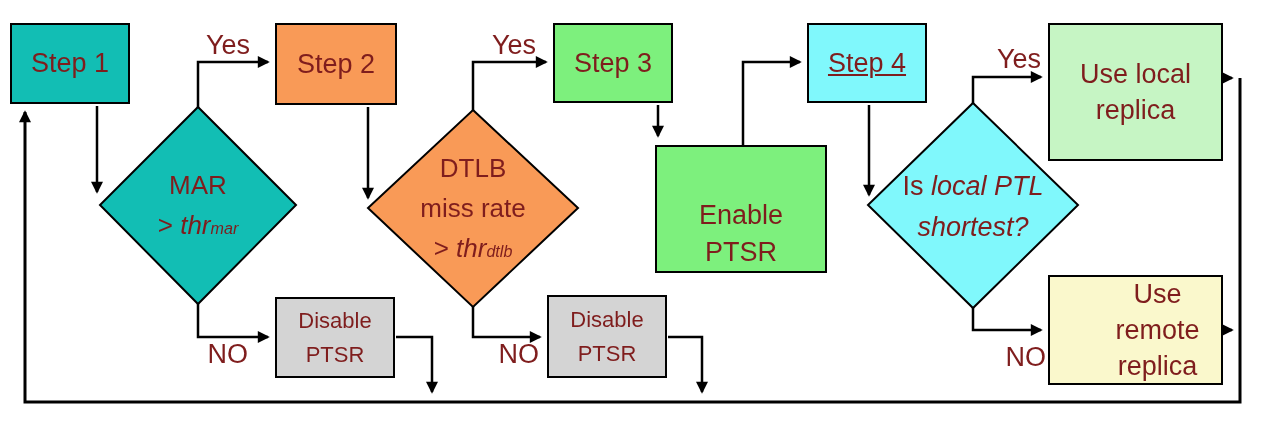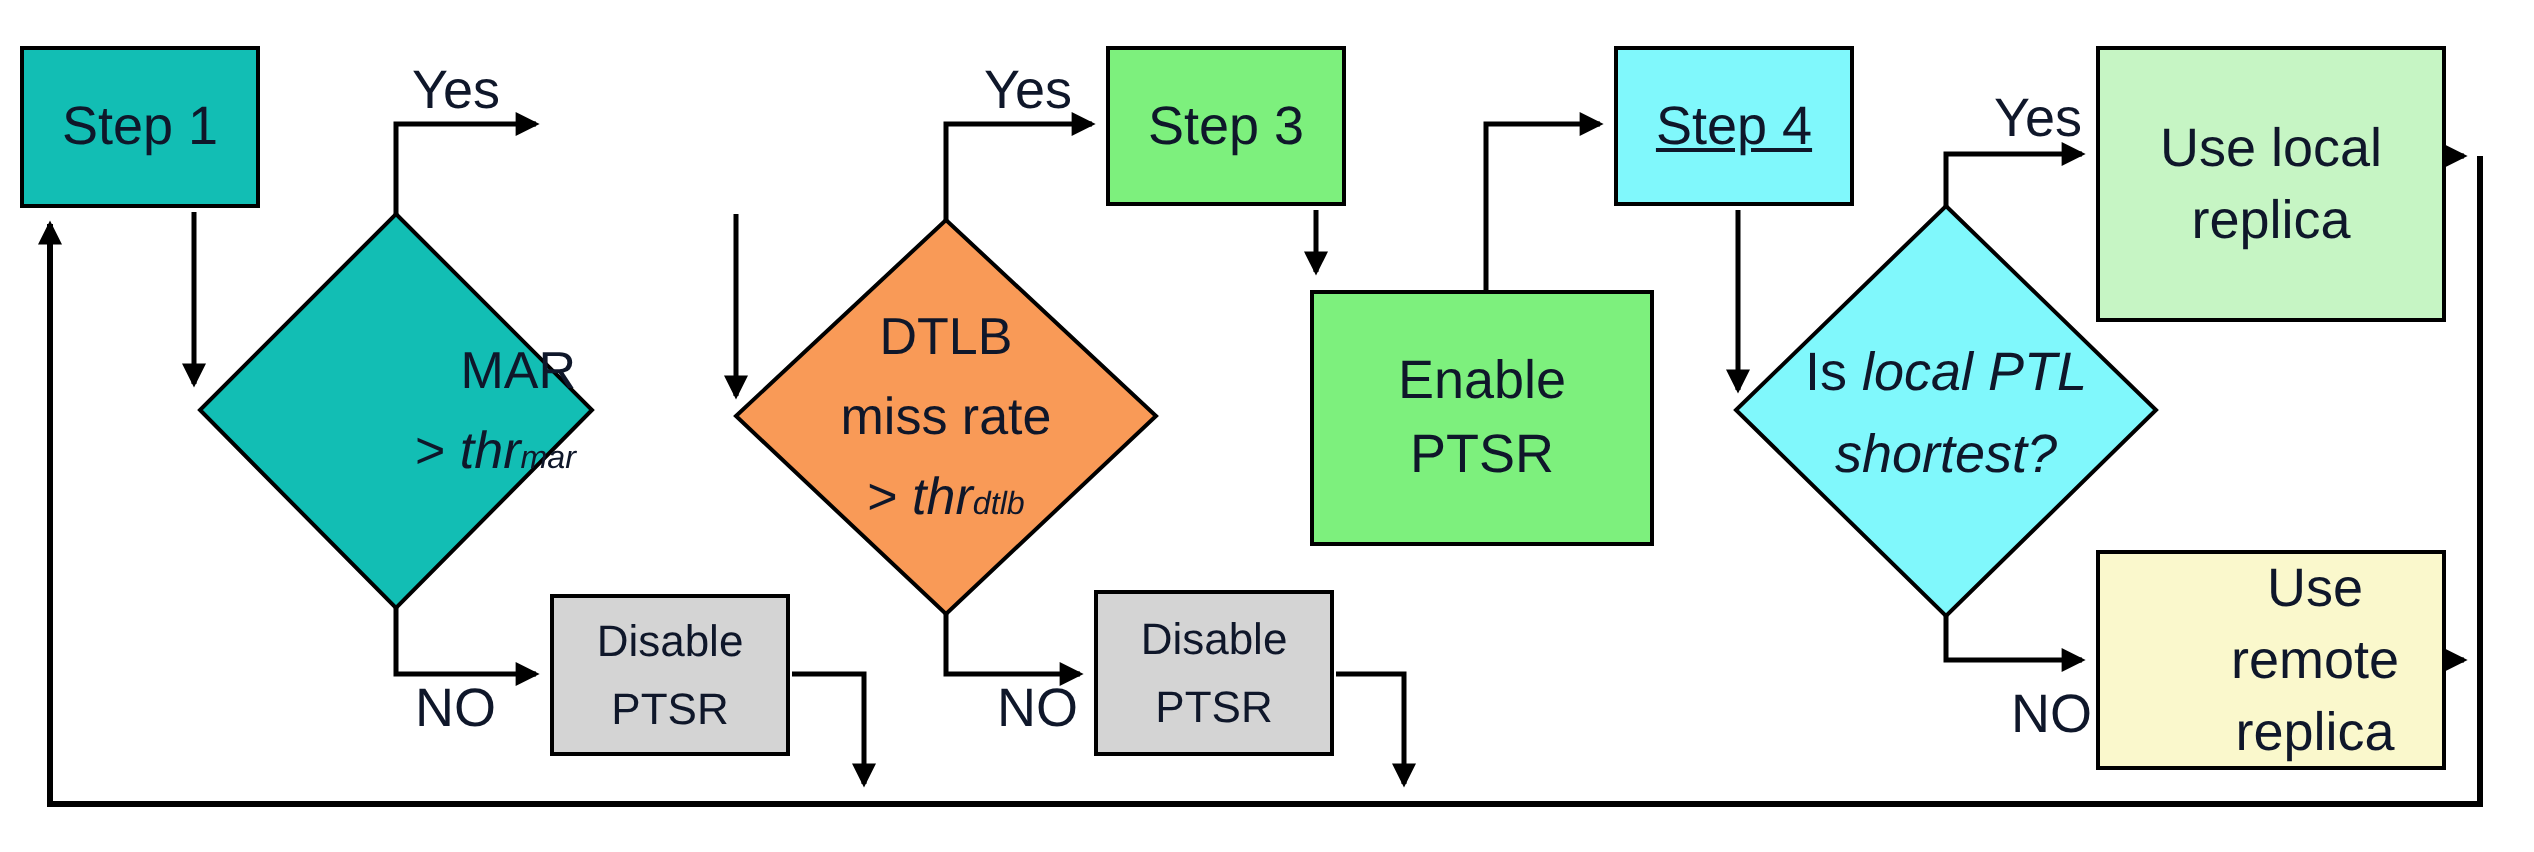--- a/index.html
+++ b/index.html
@@ -1,18 +1,18 @@
 <!DOCTYPE html>
 <html><head>
 <meta charset="utf-8">
 <style>
   html,body{margin:0;padding:0;background:#fff;}
   #stage{
     position:relative;width:1267px;height:426px;background:#fff;overflow:hidden;
-    font-family:"Liberation Sans",sans-serif;color:#0f172a;
+    font-family:"Liberation Sans",sans-serif;color:#7f1d1d;
   }
   #wires{position:absolute;left:0;top:0;width:1267px;height:426px;}
   .box{
     position:absolute;box-sizing:border-box;border:2px solid #000;
     display:flex;flex-direction:column;align-items:center;justify-content:center;
     text-align:center;font-size:27px;line-height:35px;
   }
   .box span{display:block;}
   .dtext{
     position:absolute;text-align:center;font-size:26px;line-height:40px;
@@ -75,30 +75,33 @@
       <polygon points="198,107 296,205 198,304 100,205" fill="#12BEB4"></polygon>
       <polygon points="473,110 578,208 473,307 368,208" fill="#F99A57"></polygon>
       <polygon points="973,103 1078,205 973,308 868,205" fill="#80F8FC"></polygon>
     </g>
   </svg>
 
   <div class="box" style="left: 10px; top: 23px; width: 120px; height: 81px; background-color: rgb(18, 190, 180);">
     <span>Step 1</span>
   </div>
 
+  <div class="box" style="left: 275px; top: 23px; width: 122px; height: 82px; background-color: rgb(249, 154, 87);">
+    <span>Step 2</span>
+  </div>
 
   <div class="box" style="left: 553px; top: 23px; width: 120px; height: 80px; background-color: rgb(125, 240, 125);">
     <span>Step 3</span>
   </div>
 
   <div class="box" style="left: 807px; top: 23px; width: 120px; height: 80px; background-color: rgb(128, 248, 252); text-decoration: underline;">
     <span>Step 4</span>
   </div>
 
-  <div class="box" style="left: 655px; top: 145px; width: 172px; height: 128px; line-height: 37px; background-color: rgb(125, 240, 125);">
+  <div class="box" style="left: 655px; top: 145px; width: 172px; height: 128px; line-height: 37px; background-color: rgb(125, 240, 125); justify-content: flex-end;">
     <span>Enable</span>
     <span>PTSR</span>
   </div>
 
   <div class="box small" style="left: 275px; top: 297px; width: 120px; height: 81px; background-color: rgb(212, 212, 212);">
     <span>Disable</span>
     <span>PTSR</span>
   </div>
 
   <div class="box small" style="left: 547px; top: 295px; width: 120px; height: 83px; background-color: rgb(212, 212, 212);">
@@ -109,21 +112,21 @@
   <div class="box" style="left: 1048px; top: 23px; width: 175px; height: 138px; line-height: 36px; background-color: rgb(198, 245, 196);">
     <span>Use local</span>
     <span>replica</span>
   </div>
 
   <div class="box" style="left: 1048px; top: 275px; width: 175px; height: 110px; line-height: 36px; background-color: rgb(250, 248, 204); padding-left: 44px;">
     <span>Use remote</span>
     <span>replica</span>
   </div>
 
-  <div class="dtext" style="left:108px;top:165px;width:180px;text-align:right;">
+  <div class="dtext" style="left:108px;top:165px;width:180px;">
     <span>MAR</span><br>
     <span>&gt; </span><span class="it">thr</span><span class="it sb">mar</span>
   </div>
 
   <div class="dtext" style="left:873px;top:166px;width:200px;font-size:27px;line-height:41px;">
     <span>Is </span><span class="it">local PTL</span><br>
     <span class="it">shortest?</span>
   </div>
 
   <div class="dtext" style="left:383px;top:148px;width:180px;">

